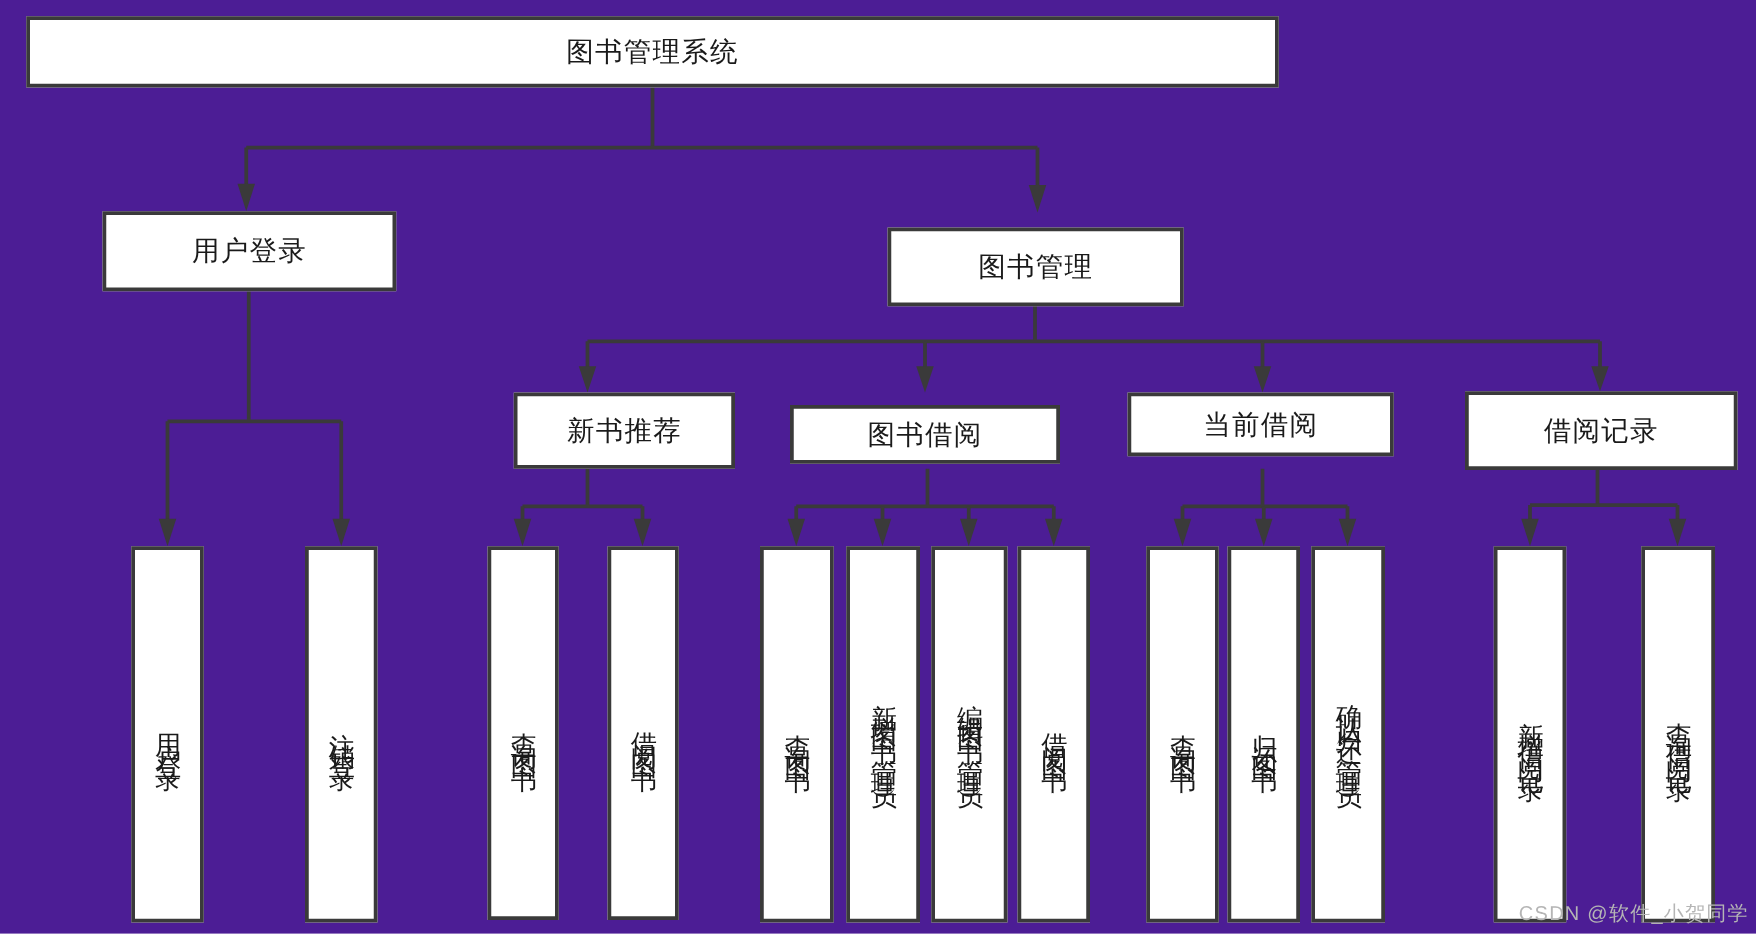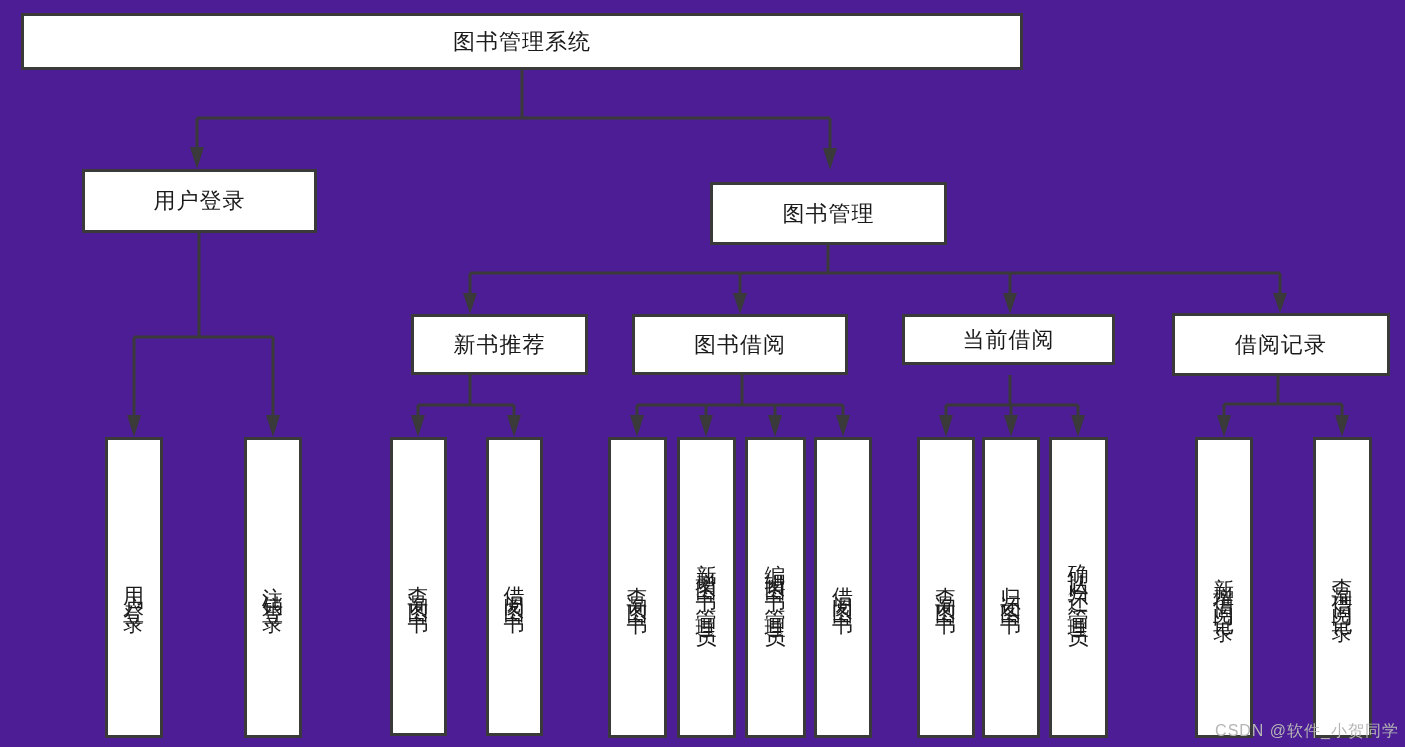--- a/index.html
+++ b/index.html
@@ -134,21 +134,21 @@
   <div class="node" style="left:82px; top:169px; width:235px; height:64px;">
     <span>用户登录</span>
   </div>
   <div class="node" style="left:710px; top:182px; width:237px; height:63px;">
     <span>图书管理</span>
   </div>
 
   <div class="node" style="left:363px; top:314px; width:177px; height:61px;margin-left:48px;">
     <span>新书推荐</span>
   </div>
-  <div class="node" style="left:632px; top:314px; width:216px; height:61px;">
+  <div class="node" style="left:632px; top:324px; width:216px; height:47px;">
     <span>图书借阅</span>
   </div>
   <div class="node" style="left:902px; top:314px; width:213px; height:51px;">
     <span>当前借阅</span>
   </div>
   <div class="node" style="left:1172px; top:313px; width:218px; height:63px;">
     <span>借阅记录</span>
   </div>
 
   <div class="node vnode" style="left:105px; top:437px; width:58px; height:301px;">

